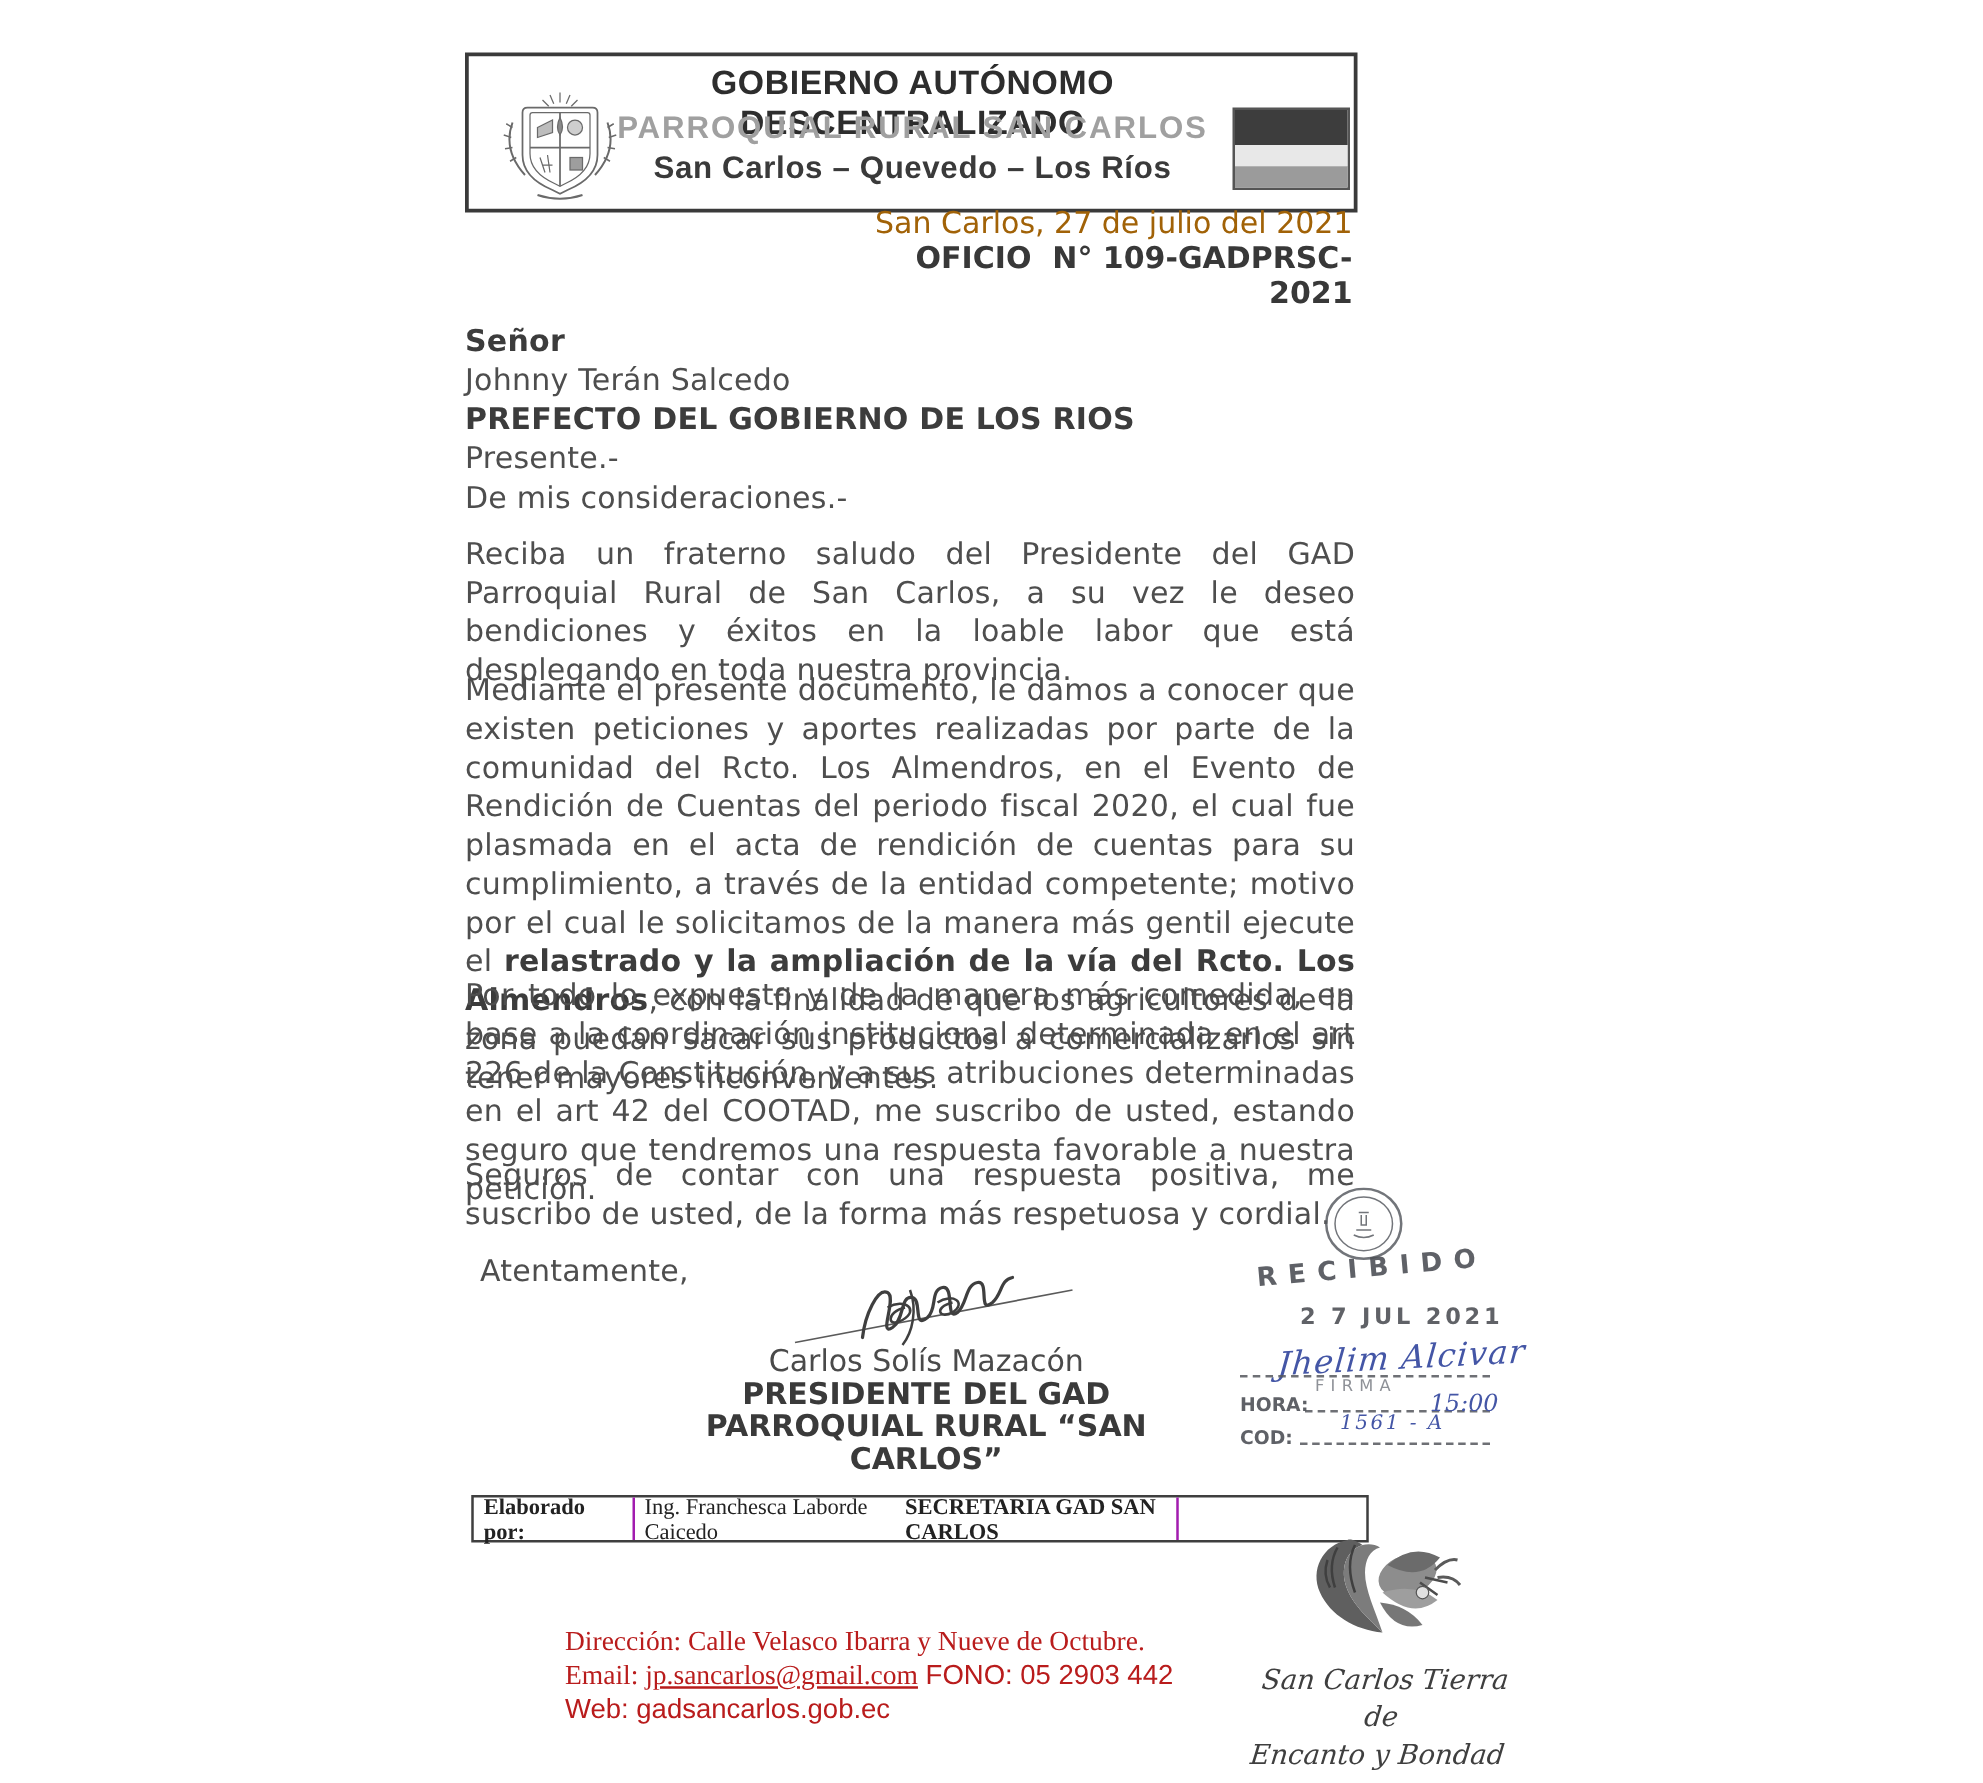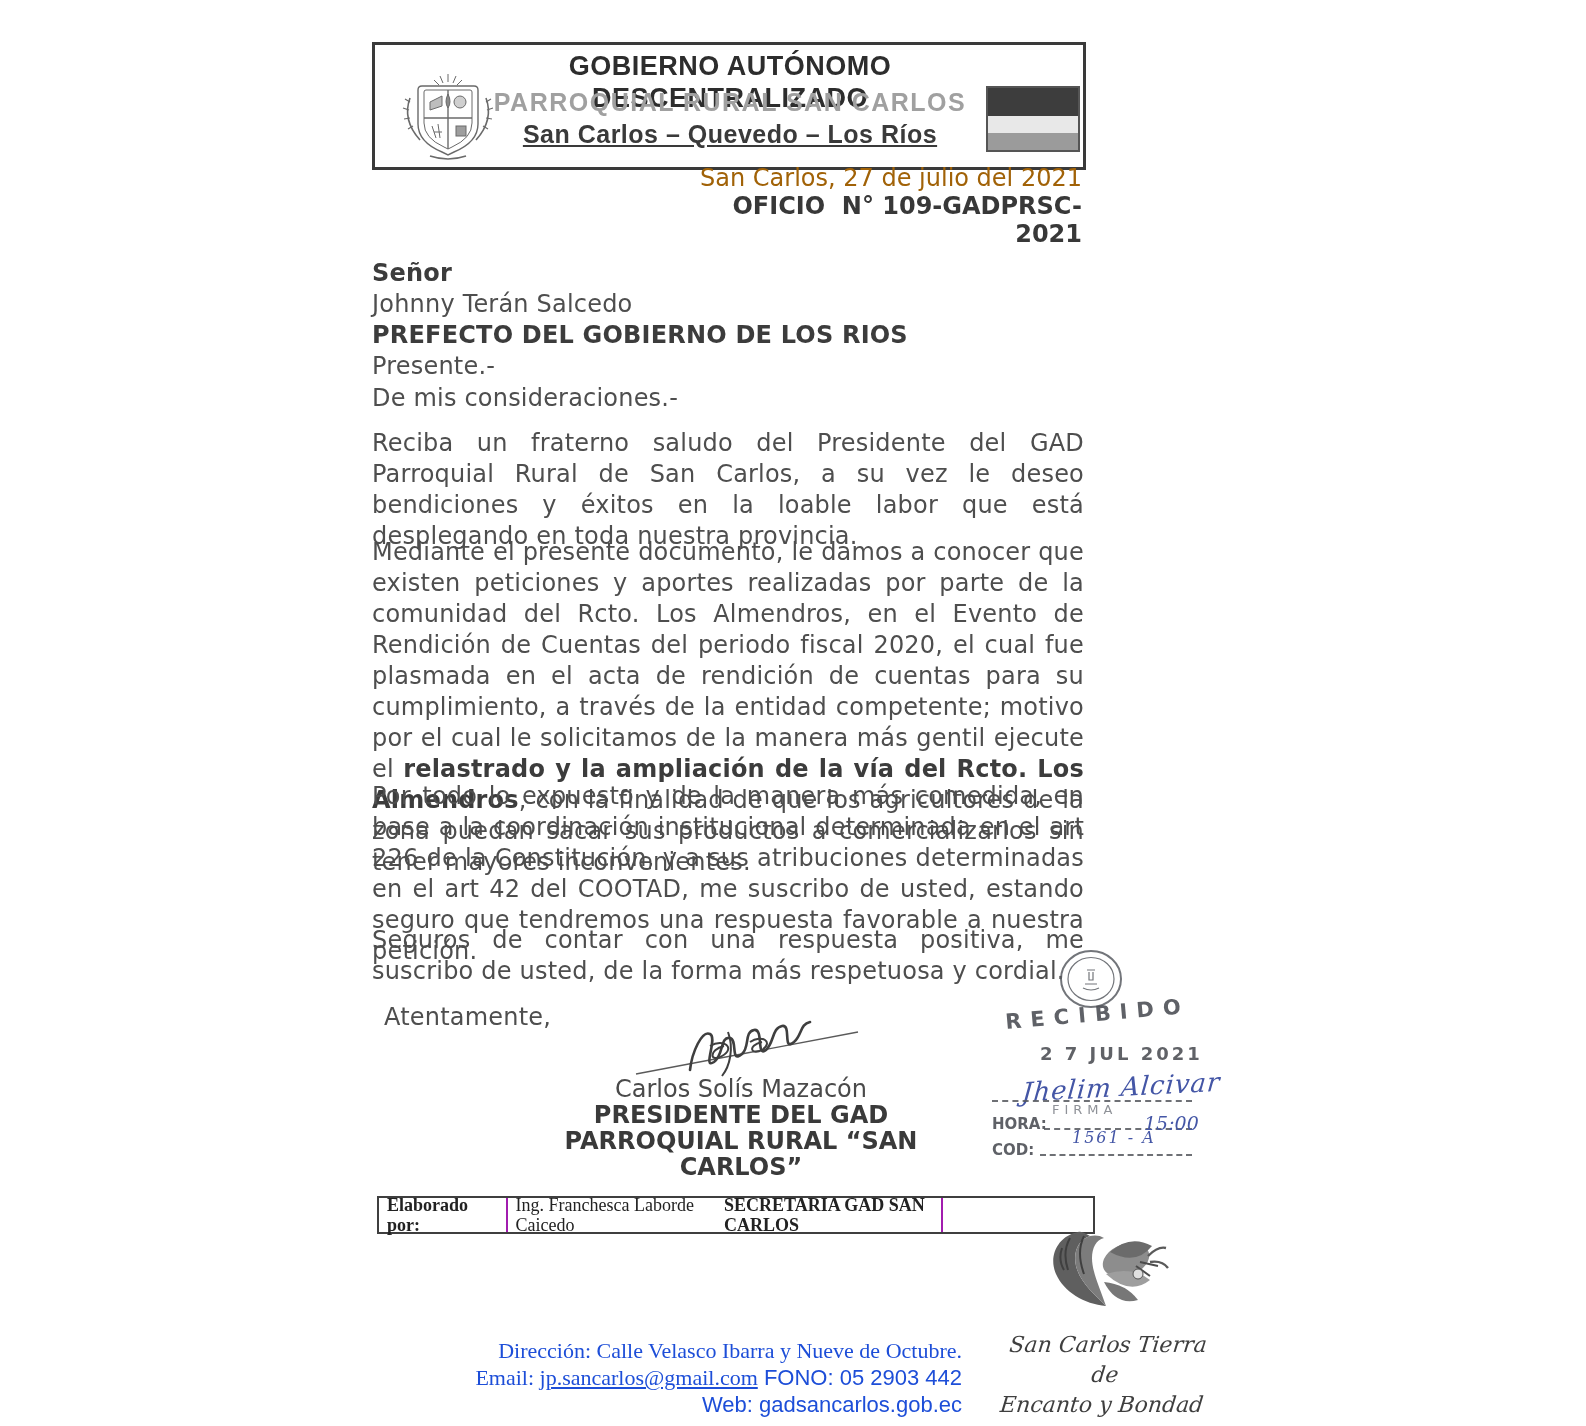--- a/index.html
+++ b/index.html
@@ -7,21 +7,21 @@
         font-family:"DejaVu Sans",sans-serif;}
   .abs{position:absolute;}
 
   
   .hdr-box{left:372px;top:42px;width:708px;height:122px;border:3px solid #3a3a3a;background:#fff;}
   .hdr-line1{left:430px;top:50px;width:600px;text-align:center;
              font:bold 27px/32px "Liberation Sans",sans-serif;color:#2d2d2d;letter-spacing:.5px;}
   .hdr-line2{left:430px;top:88px;width:600px;text-align:center;
              font:bold 25px/28px "Liberation Sans",sans-serif;color:#a0a0a0;letter-spacing:1.5px;}
   .hdr-line3{left:430px;top:120px;width:600px;text-align:center;
-             font:bold 25px/28px "Liberation Sans",sans-serif;color:#3a3a3a;letter-spacing:.5px;text-decoration:underline;}
+             font:bold 25px/28px "Liberation Sans",sans-serif;color:#3a3a3a;letter-spacing:.5px;}
   .flag{left:986px;top:86px;width:90px;height:62px;border:2px solid #555;}
   .flag div{width:100%;}
   .flag .f1{height:45%;background:#3d3d3d;}
   .flag .f2{height:27%;background:#e8e8e8;}
   .flag .f3{height:28%;background:#9b9b9b;}
 
   
   .date-line{left:680px;top:164px;width:402px;text-align:right;
              font:24px/28px "DejaVu Sans",sans-serif;color:#a16207;}
   .oficio-line{left:680px;top:192px;width:402px;text-align:right;white-space:pre-wrap;
@@ -54,21 +54,21 @@
   .cod-value{left:1072px;top:1128px;font-size:16px;letter-spacing:2px;}
 
   
   .ftable{left:377px;top:1196px;width:714px;height:34px;border:2px solid #3f3f3f;display:flex;background:#fff;}
   .ftable .cell{border-right:2px solid #a21caf;display:flex;align-items:center;padding:0 8px;box-sizing:border-box;}
   .ftable .c1{width:18%;font:bold 18px/20px "Liberation Serif",serif;color:#222;}
   .ftable .c2{width:61%;font:18px/20px "Liberation Serif",serif;color:#222;}
   .ftable .c3{width:21%;border-right:none;}
 
   
-  .contact{left:452px;top:1338px;width:510px;text-align:right;color:#1d4ed8;}
+  .contact{left:452px;top:1300px;width:510px;text-align:left;color:#b91c1c;}
   .contact .l1{font:22px/26px "Liberation Serif",serif;}
   .contact .l2{font:22px/27px "Liberation Serif",serif;}
   .contact .l2 .email{text-decoration:underline;}
   .contact .l2 .fono{font-family:"Liberation Sans",sans-serif;}
   .contact .l3{font:22px/27px "Liberation Sans",sans-serif;}
 
   
   .script-cap{left:1000px;top:1330px;width:210px;text-align:center;
               font:italic 22px/30px "DejaVu Serif",serif;color:#3f3f3f;transform:skewX(-6deg);}
 </style>

